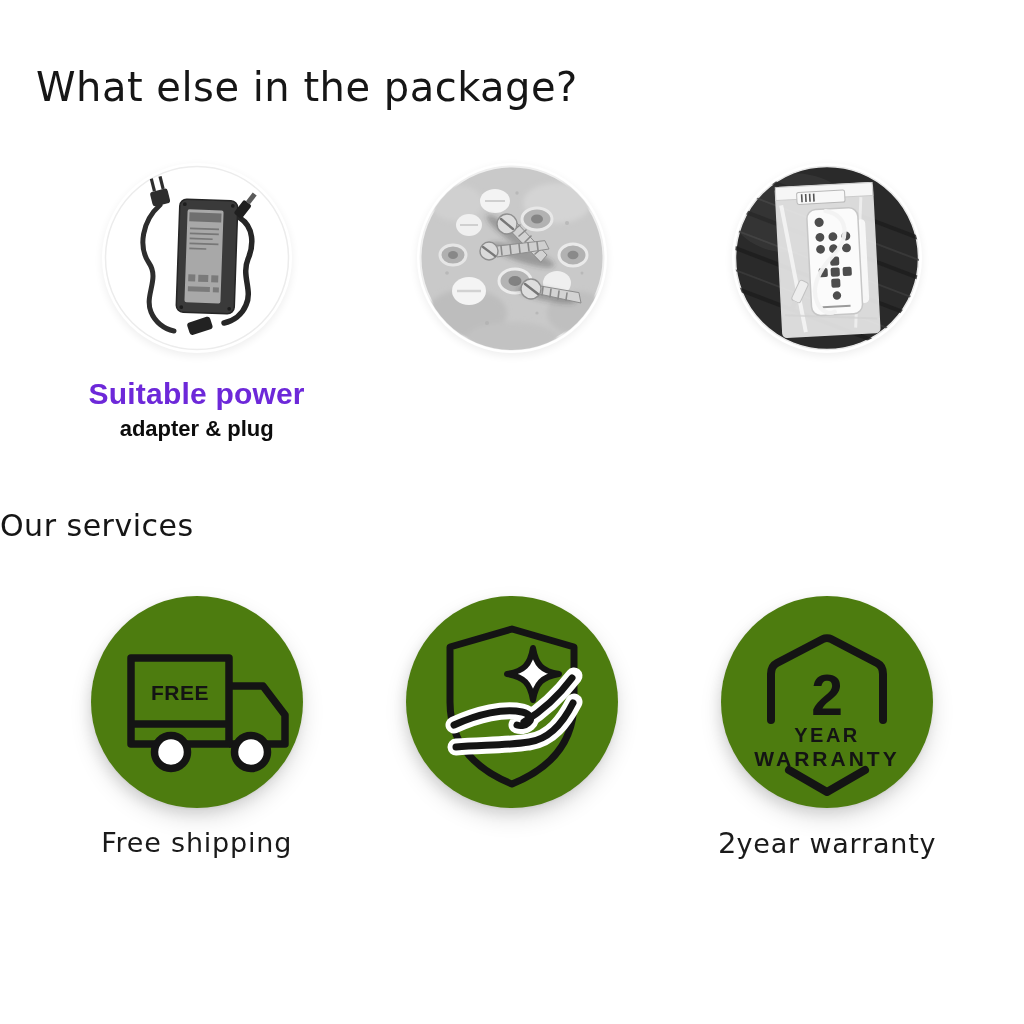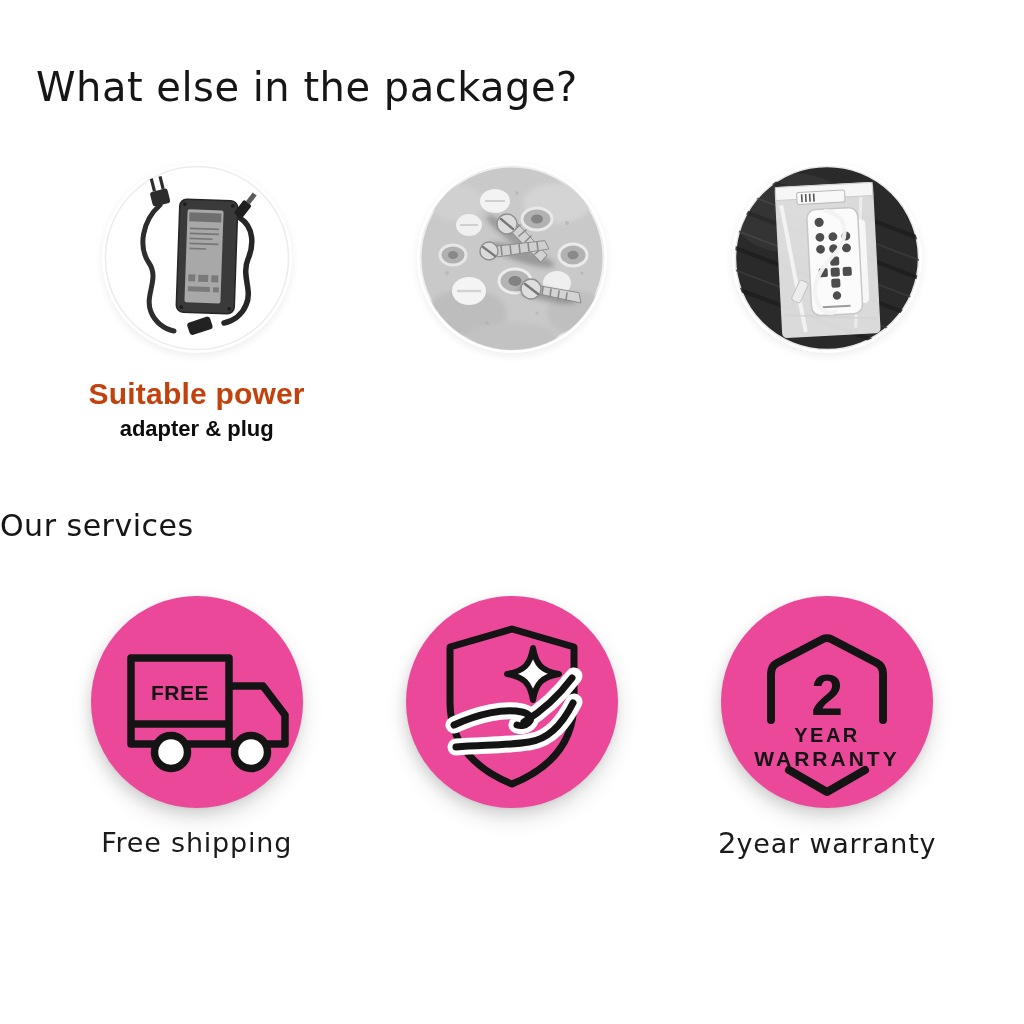--- a/index.html
+++ b/index.html
@@ -16,26 +16,26 @@
   #svc-title{top:508px;font-size:30px;letter-spacing:.5px;}
   .row{position:absolute;left:39px;width:946px;display:flex;}
   #pkg-row{top:163px;}
   #svc-row{top:596px;}
   .col{width:315.3px;display:flex;flex-direction:column;align-items:center;}
   .photo-circle{
     width:190px;height:190px;border-radius:50%;overflow:hidden;flex:0 0 auto;
     box-shadow:0 3px 9px rgba(0,0,0,.07);
   }
   .svc-circle{
-    width:212px;height:212px;border-radius:50%;background:#ec4899;flex:0 0 auto;
+    width:212px;height:212px;border-radius:50%;background:#4d7c0f;flex:0 0 auto;
     display:flex;align-items:center;justify-content:center;
     box-shadow:0 10px 22px rgba(0,0,0,.13), -3px 6px 12px rgba(0,0,0,.07), 0 1px 3px rgba(0,0,0,.05);
   }
   .pkg-caption{margin-top:26px;text-align:center;line-height:1;}
-  .pkg-caption .main{font-size:30px;font-weight:700;color:#c2410c;letter-spacing:.2px;}
+  .pkg-caption .main{font-size:30px;font-weight:700;color:#6d28d9;letter-spacing:.2px;}
   .pkg-caption .sub{font-size:22px;font-weight:700;color:#0c0c0c;margin-top:9px;}
   .pkg-caption .note{font-size:20px;font-weight:700;color:#0c0c0c;margin-top:14px;}
   .svc-label{
     margin-top:20px;font-family:"DejaVu Sans",sans-serif;font-size:27px;font-weight:400;
     color:#1a1a1a;letter-spacing:.8px;text-align:center;line-height:1.1;
   }
   .svc-label .num{font-size:29px;letter-spacing:0;}
   svg{display:block;}
 </style>
 </head>

